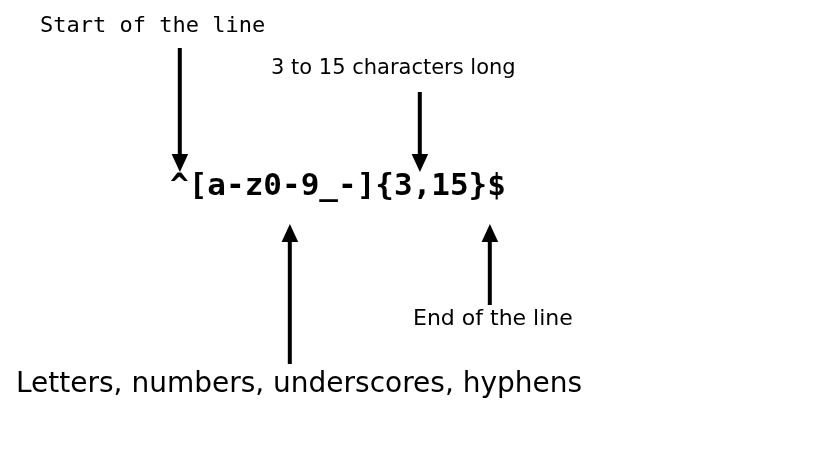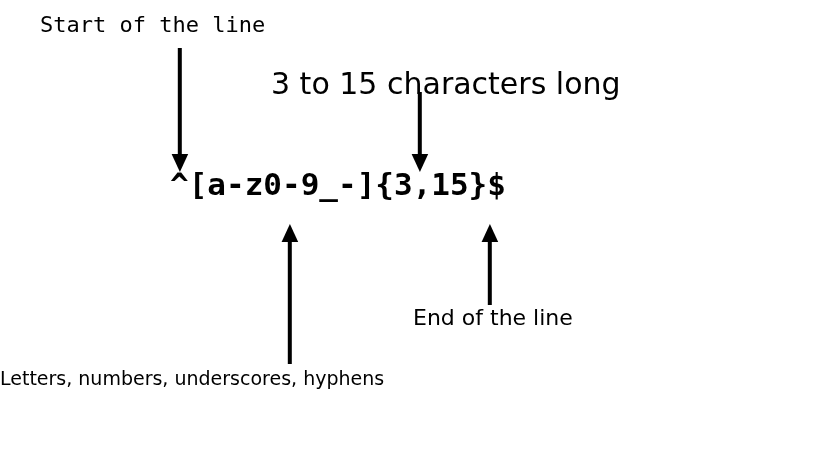--- a/index.html
+++ b/index.html
@@ -28,39 +28,39 @@
     font-family: "DejaVu Sans", "Liberation Sans", sans-serif;
   }
   
   #label-start {
     left: 40px;
     top: 14px;
     font-size: 22px;
   }
   #label-length {
     left: 271px;
-    top: 69px;
-    font-size: 30px;
+    top: 57px;
+    font-size: 21px;
   }
   #regex-pattern {
     left: 170px;
     top: 169px;
     font-size: 31px;
     font-weight: bold;
     letter-spacing: 0px;
   }
   #label-end {
     left: 413px;
     top: 307px;
     font-size: 22px;
   }
   #label-charclass {
-    left: 0px;
+    left: 16px;
     top: 369px;
-    font-size: 19px;
+    font-size: 28px;
   }
   
   .arrow {
     position: absolute;
     overflow: visible;
   }
   .arrow svg { display: block; }
 </style>
 </head>
 <body>

